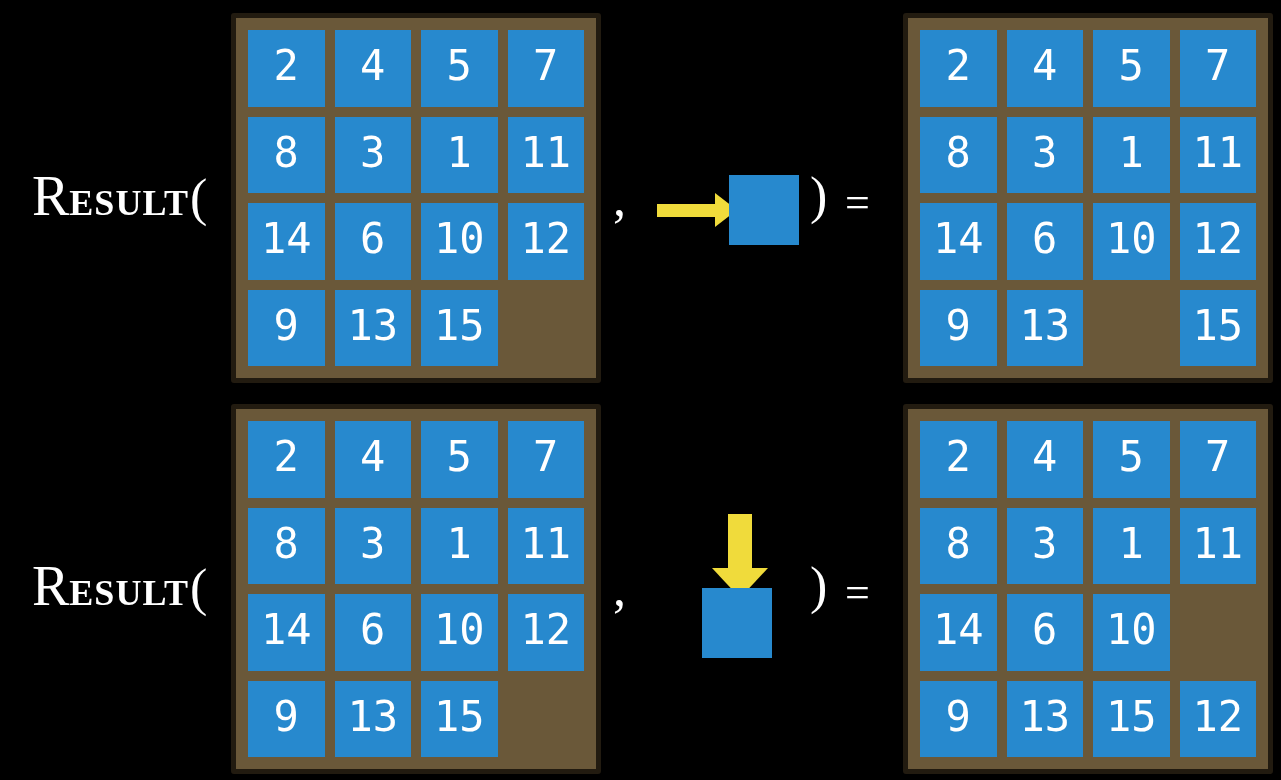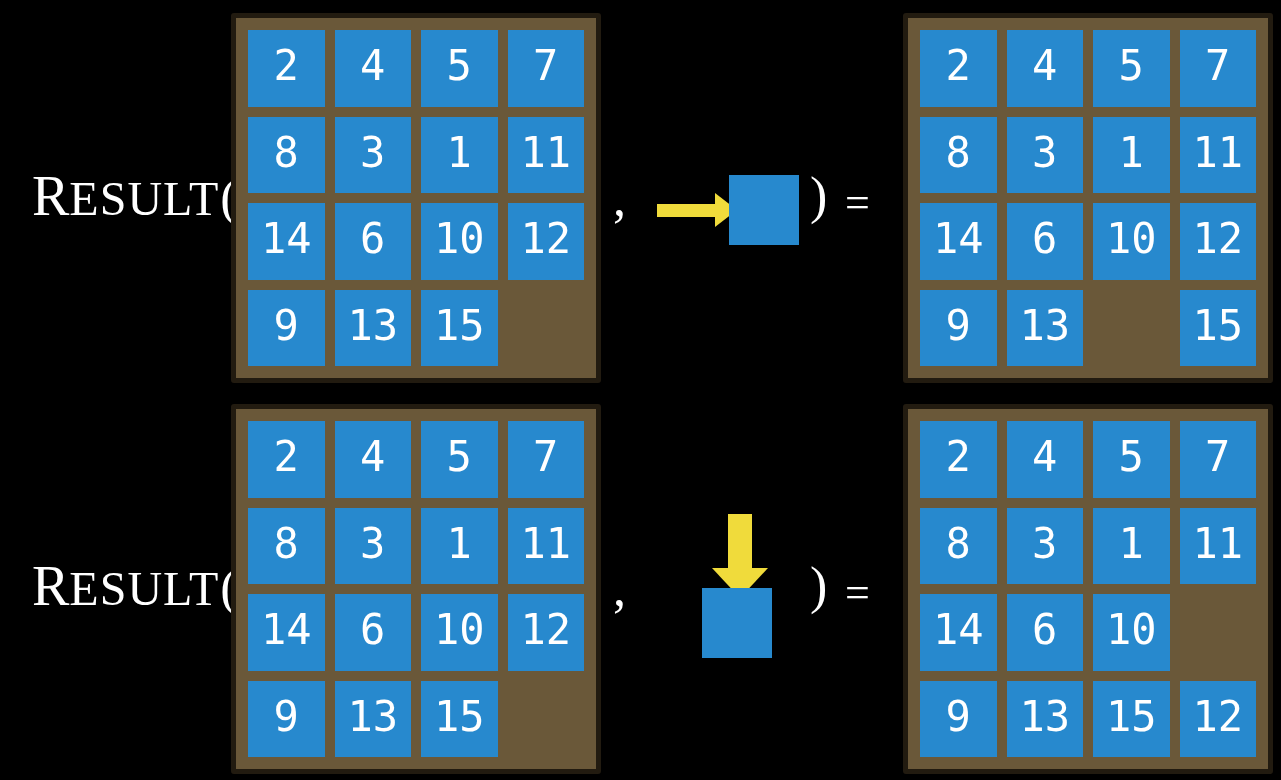--- a/index.html
+++ b/index.html
@@ -41,21 +41,21 @@
   .tile.blank { background: transparent; }
   
   .result-label {
     position: absolute;
     color: #FFFFFF;
     display: flex;
     align-items: baseline;
     white-space: nowrap;
   }
   .result-label .cap   { font-size: 56px; line-height: 1; }
-  .result-label .rest  { font-size: 48px; line-height: 1; letter-spacing: 1px; }
+  .result-label .rest  { font-size: 36px; line-height: 1; letter-spacing: 1px; font-weight: bold; }
   .result-label .paren { font-size: 52px; line-height: 1; margin-left: 1px; }
   .sym {
     position: absolute;
     color: #FFFFFF;
     line-height: 1;
   }
   .comma  { font-size: 52px; }
   .cparen { font-size: 52px; }
   .equals { font-size: 44px; }
   

